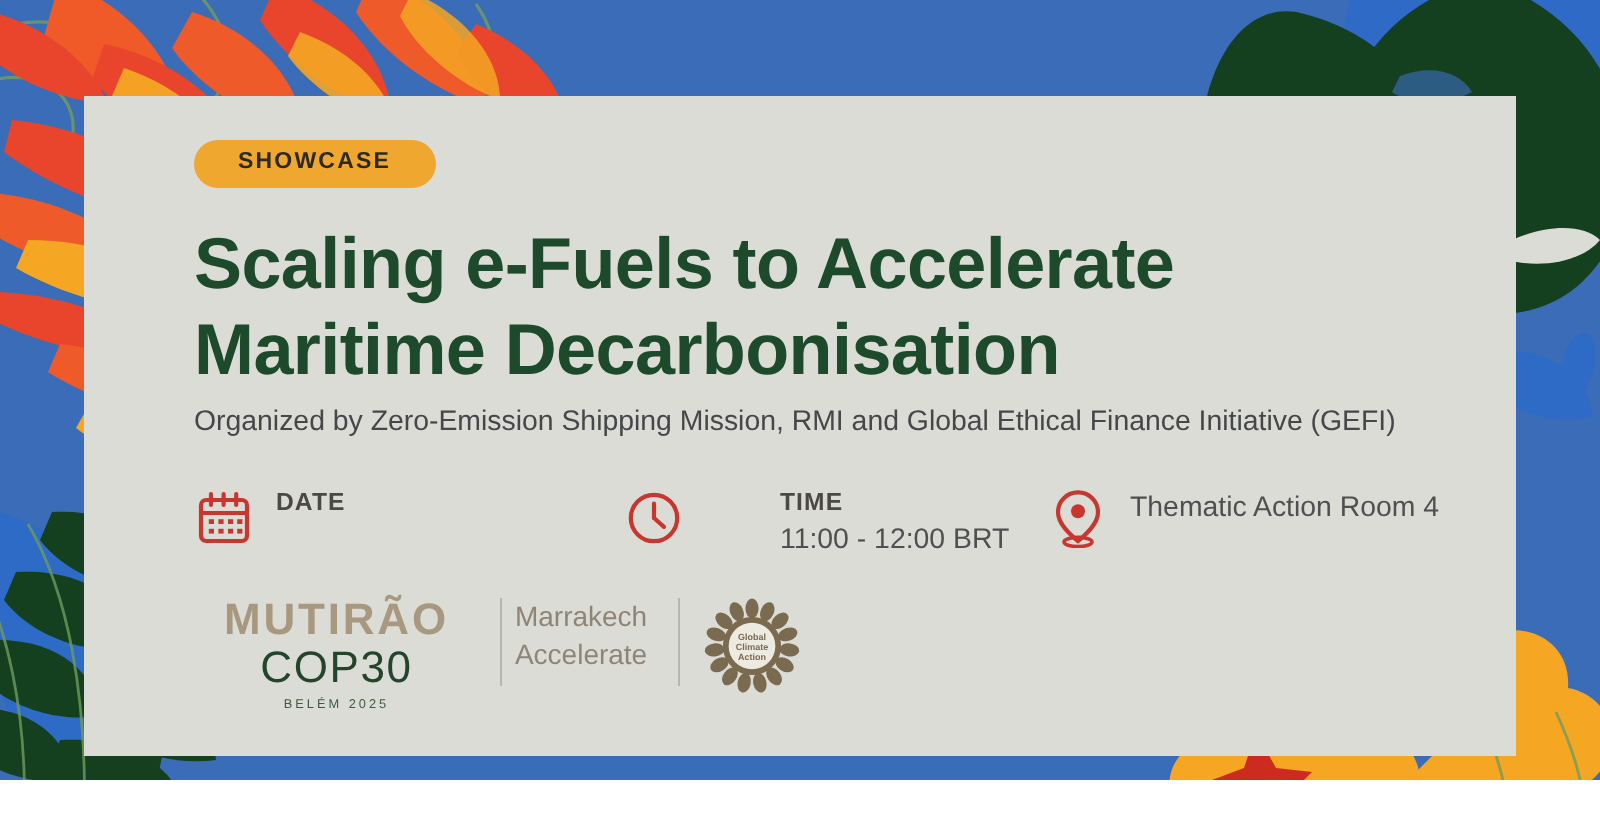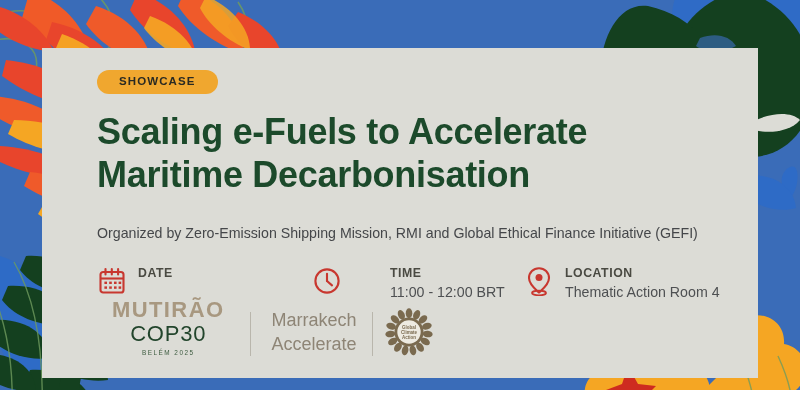--- a/index.html
+++ b/index.html
@@ -64,21 +64,21 @@
     color: #1C4A2B;
     font-size: 36px;
     font-weight: bold;
     line-height: 1.2;
     letter-spacing: -0.3px;
     max-width: 600px;
   }
 
   
   .organizer {
-    margin-top: 28px;
+    margin-top: 6px;
     color: #45474A;
     font-size: 14.2px;
     line-height: 1.3;
   }
 
   
   .meta-row {
     margin-top: 23px;
     display: flex;
     align-items: flex-start;
@@ -114,21 +114,21 @@
     line-height: 1.35;
     margin-top: 1px;
   }
 
   
   .logo-row {
     position: absolute;
     left: 70px;
     bottom: 22px;
     display: flex;
-    align-items: flex-end;
+    align-items: flex-start;
     gap: 0;
   }
   .cop-logo {
     text-align: center;
     line-height: 1;
     padding-right: 26px;
   }
   .cop-mutirao {
     font-size: 22px;
     font-weight: bold;
@@ -148,24 +148,24 @@
     letter-spacing: 1.5px;
     color: #3C5B3F;
     margin-top: 4px;
   }
   .logo-divider {
     width: 1px;
     height: 44px;
     background: #B9B6AC;
   }
   .marrakech {
-    padding-left: 20px;
+    padding-left: 6px;
     padding-right: 15px;
     color: #8E8576;
-    font-size: 18px;
+    font-size: 14px;
     line-height: 1.34;
   }
   .seal {
     width: 48px;
     height: 48px;
   }
 </style>
 </head>
 <body>
 
@@ -314,21 +314,20 @@
         <div class="meta-item location">
           <div class="meta-icon">
             <svg width="28" height="30" viewBox="0 0 28 30" xmlns="http://www.w3.org/2000/svg">
               <path d="M14 2.2 C 19.6 2.2 24 6.6 24 12.1 C 24 18.6 16.4 24.4 14 26.6
                        C 11.6 24.4 4 18.6 4 12.1 C 4 6.6 8.4 2.2 14 2.2 Z" fill="none" stroke="#C8372F" stroke-width="2.1" stroke-linejoin="round"></path>
               <circle cx="14" cy="11.6" r="3.5" fill="#C8372F"></circle>
               <ellipse cx="14" cy="27" rx="7" ry="2.3" fill="none" stroke="#C8372F" stroke-width="1.8"></ellipse>
             </svg>
           </div>
           <div class="meta-text">
-            <div class="meta-label">LOCATION</div>
             <div class="meta-value">Thematic Action Room 4</div>
           </div>
         </div>
 
       </div>
     </div>
 
     <div class="logo-row">
 
       <div class="cop-logo">

